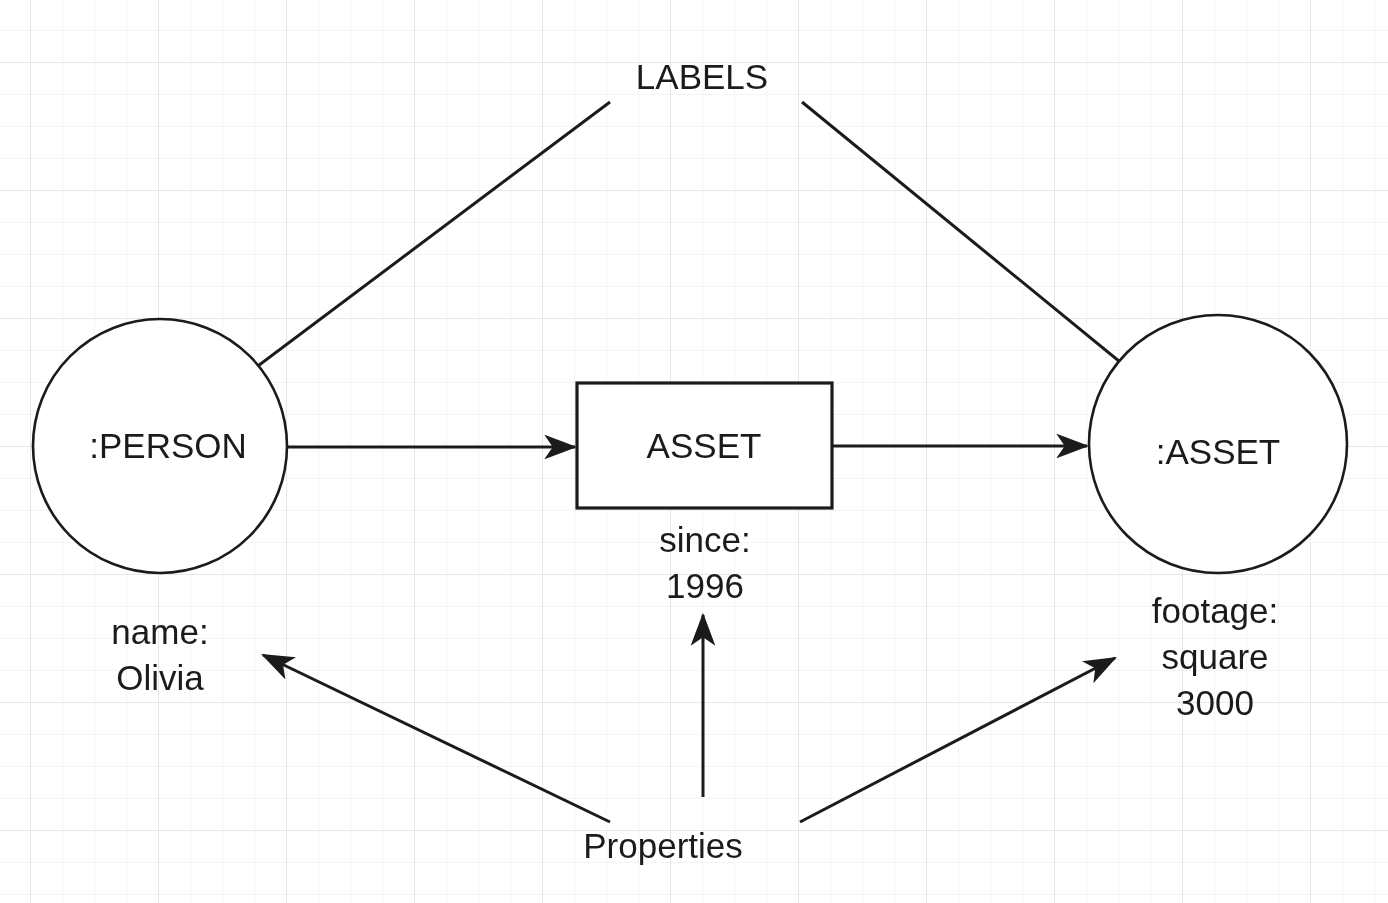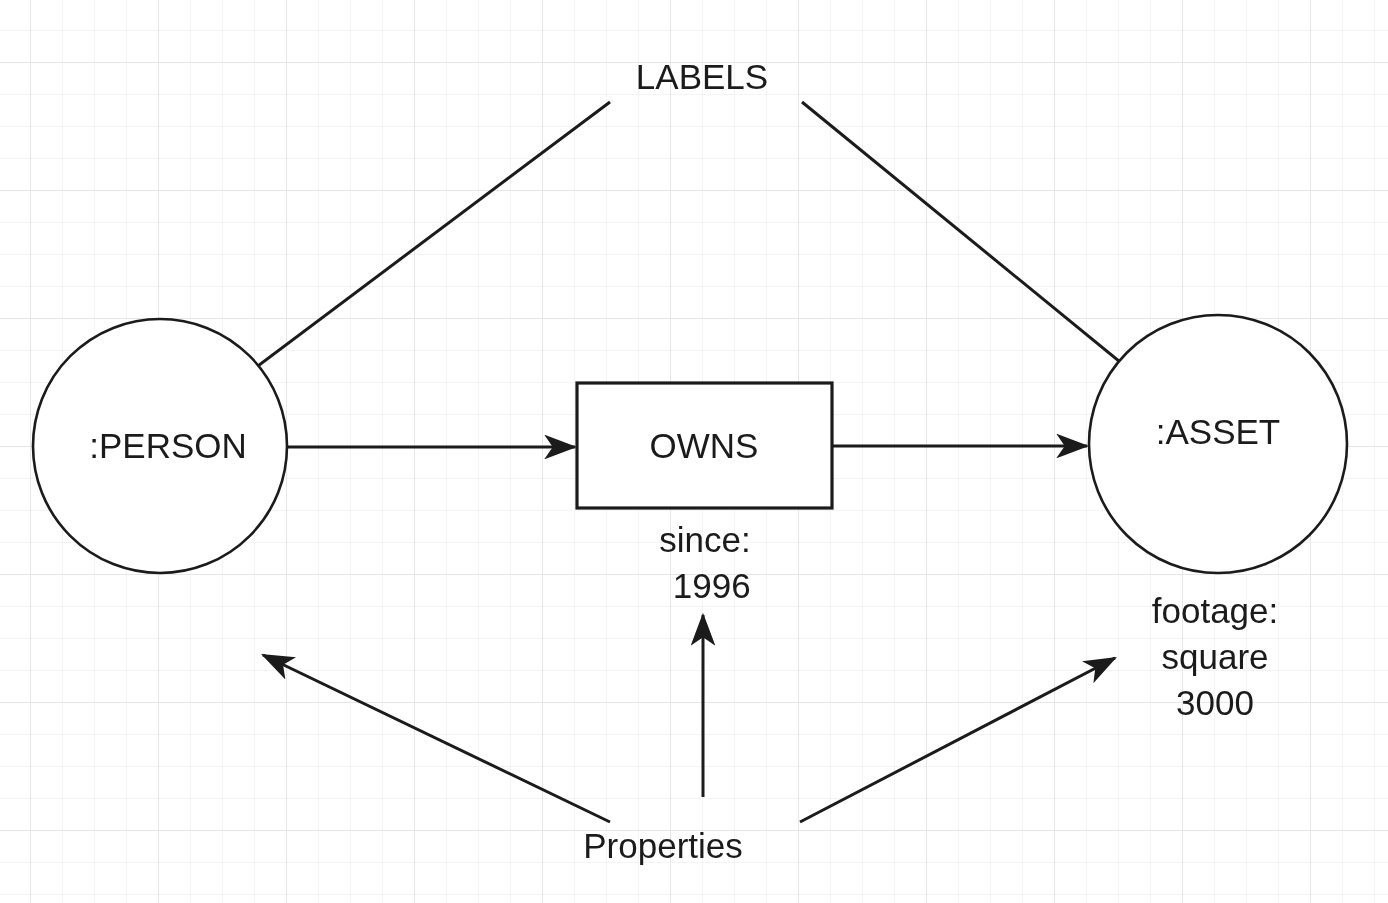--- a/index.html
+++ b/index.html
@@ -54,23 +54,23 @@
     line-height: 46px;
     text-align: center;
     white-space: nowrap;
   }
   .lbl span { display: block; }
 
   
   #labels-annotation      { left: 702px;  top: 77px;  }
   #person-node-label      { left: 168px;  top: 446px; }
   #owns-relationship-label{ left: 704px;  top: 446px; }
-  #asset-node-label       { left: 1218px; top: 432px; text-align: right; }
+  #asset-node-label       { left: 1218px; top: 452px; text-align: right; }
   #person-property-label  { left: 160px;  top: 655px; }
-  #relationship-property-label { left: 705px; top: 563px; text-align: right; }
+  #relationship-property-label { left: 705px; top: 563px; }
   #asset-property-label   { left: 1215px; top: 657px; }
   #properties-annotation  { left: 663px;  top: 846px; }
 </style>
 </head>
 <body>
 
 <div id="canvas">
 
   <svg id="shapes" viewBox="0 0 1388 903" xmlns="http://www.w3.org/2000/svg">
     <defs>
@@ -91,24 +91,28 @@
 
     <circle class="node-shape" cx="160" cy="446" r="127"></circle>
     <circle class="node-shape" cx="1218" cy="444" r="129"></circle>
     <rect class="rel-shape" x="577" y="383" width="255" height="125"></rect>
   </svg>
 
   <div class="lbl" id="labels-annotation">LABELS</div>
 
   <div class="lbl" id="person-node-label">:PERSON</div>
 
-  <div class="lbl" id="owns-relationship-label">OWNS</div>
+  <div class="lbl" id="owns-relationship-label">ASSET</div>
 
   <div class="lbl" id="asset-node-label">:ASSET</div>
 
+  <div class="lbl" id="person-property-label">
+    <span>name:</span>
+    <span>Olivia</span>
+  </div>
 
   <div class="lbl" id="relationship-property-label">
     <span>since:</span>
     <span>1996</span>
   </div>
 
   <div class="lbl" id="asset-property-label">
     <span>footage:</span>
     <span>square</span>
     <span>3000</span>

